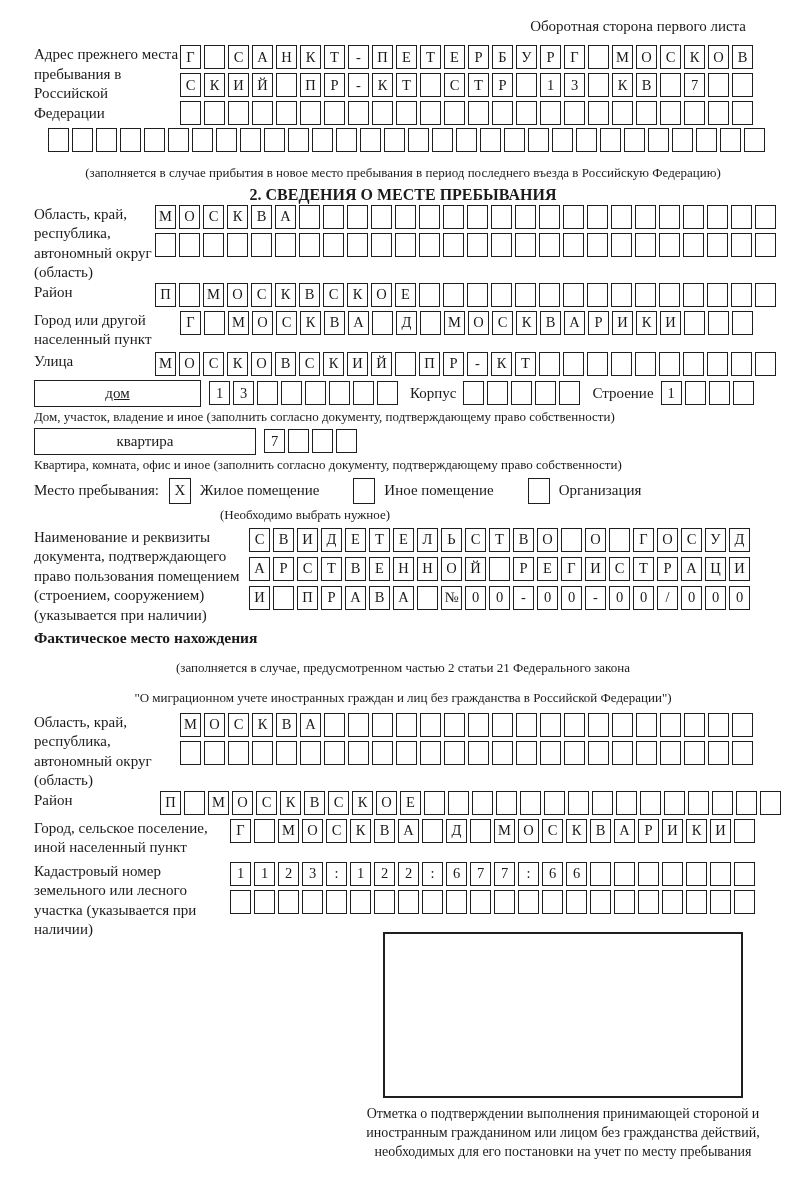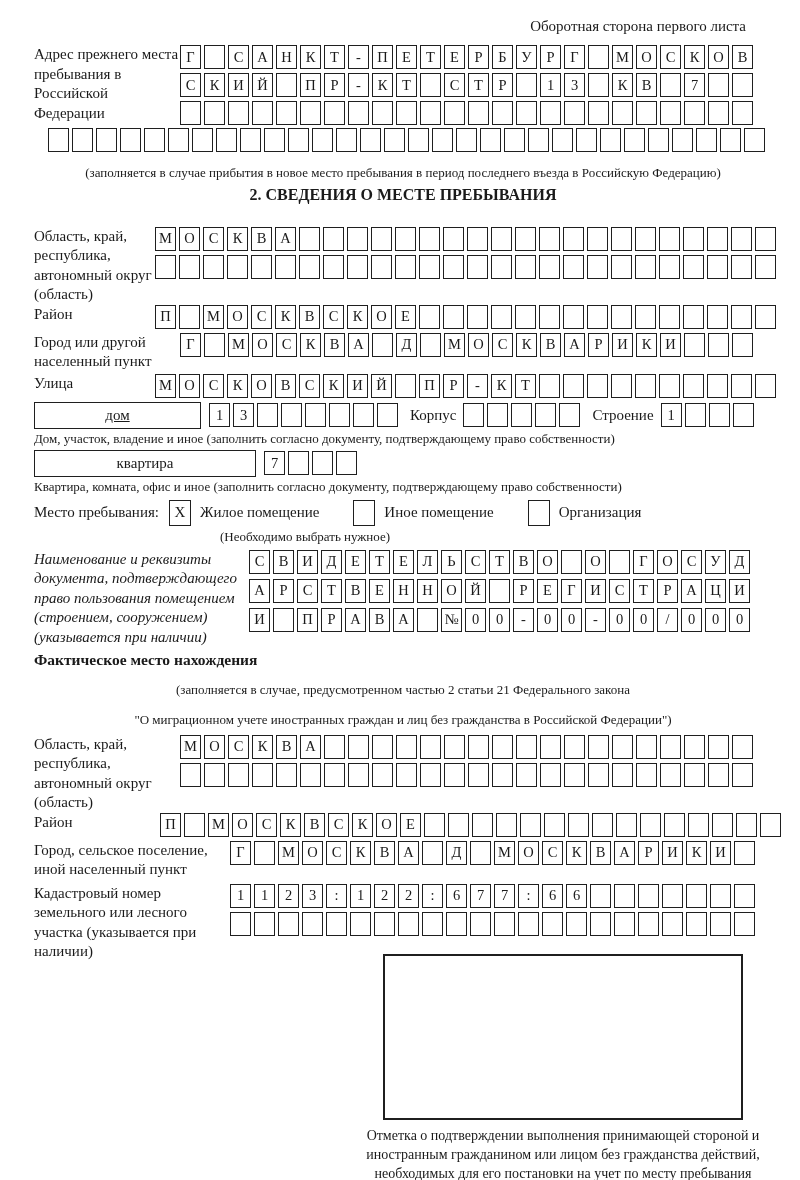--- a/index.html
+++ b/index.html
@@ -9,37 +9,37 @@
     font-family:"Liberation Serif", "DejaVu Serif", serif;
     color:#1a1a1a;
   }
   .page { width:800px; height:1080px; padding:12px 28px 0 34px; }
 
   .header-note { text-align:right; font-size:15px; margin:6px 26px 10px 0; }
 
   .form-row { display:flex; align-items:flex-start; }
   .row-label { font-size:15px; line-height:1.3; flex:none; }
   .w121 { width:121px; } .w126 { width:126px; } .w146 { width:146px; }
-  .w196 { width:196px; } .w215 { width:215px;font-style:italic; }
+  .w196 { width:196px; } .w215 { width:215px; }
 
   .cells-col { display:flex; flex-direction:column; gap:4px; }
   .cellrow { display:flex; gap:3px; flex:none; }
   .cell {
     width:21px; height:24px; flex:none;
     border:1.5px solid #1f1f1f;
     display:flex; align-items:center; justify-content:center;
     font-size:14.5px;
   }
 
   .fullrow { margin:3px 0 2px 14px; }
   .caption { font-size:13px; line-height:1.3; }
   .center { text-align:center;margin-top:13px; }
   .mb2 { margin-bottom:2px; } .mb4 { margin-bottom:4px; } .mb6 { margin-bottom:6px; }
 
-  .section-title { text-align:center; font-weight:bold; font-size:16px; margin:3px 0 23px 0; }
+  .section-title { text-align:center; font-weight:bold; font-size:16px; margin:3px 0 1px 0; }
   .sub-title { text-align:left; font-weight:bold; font-size:15.5px; margin:4px 0 5px 0; }
 
   .house-row { display:flex; align-items:center; margin-bottom:2px; }
   .wide-box {
     border:1.5px solid #1f1f1f; height:27px; flex:none;
     display:flex; align-items:center; justify-content:center; font-size:15px;
   }
   .box-dom { width:167px; margin-right:8px;text-decoration:underline; }
   .box-kv  { width:222px; margin-right:8px; }
   .inline-label { font-size:15px; margin:0 7px 0 12px; }

